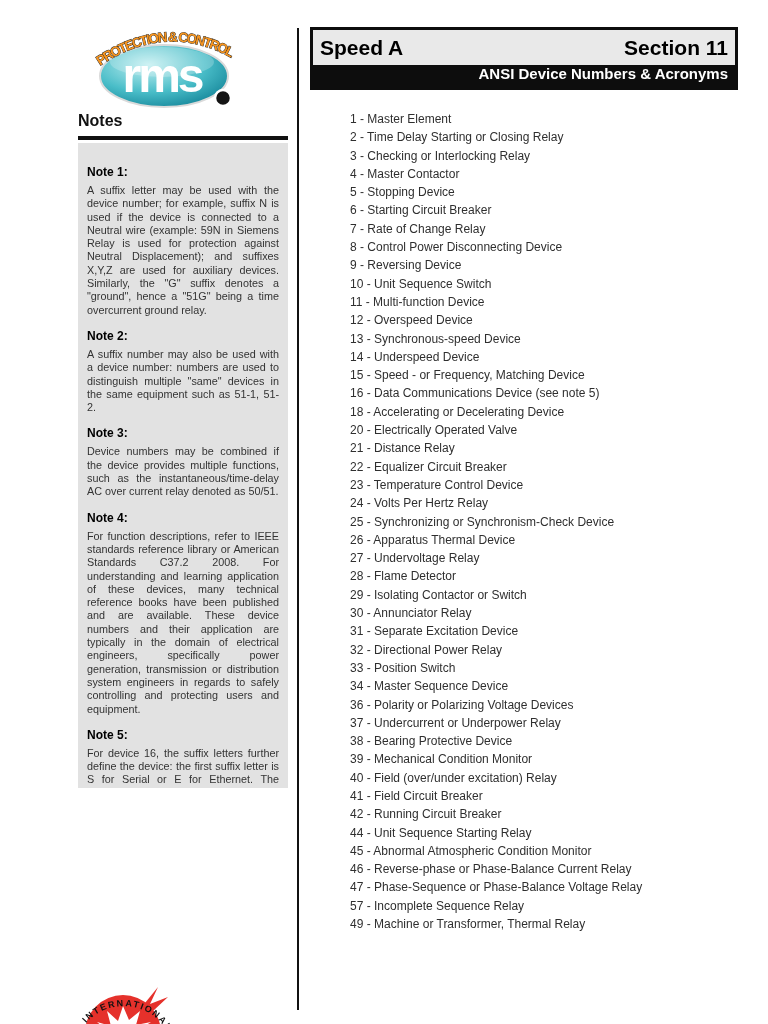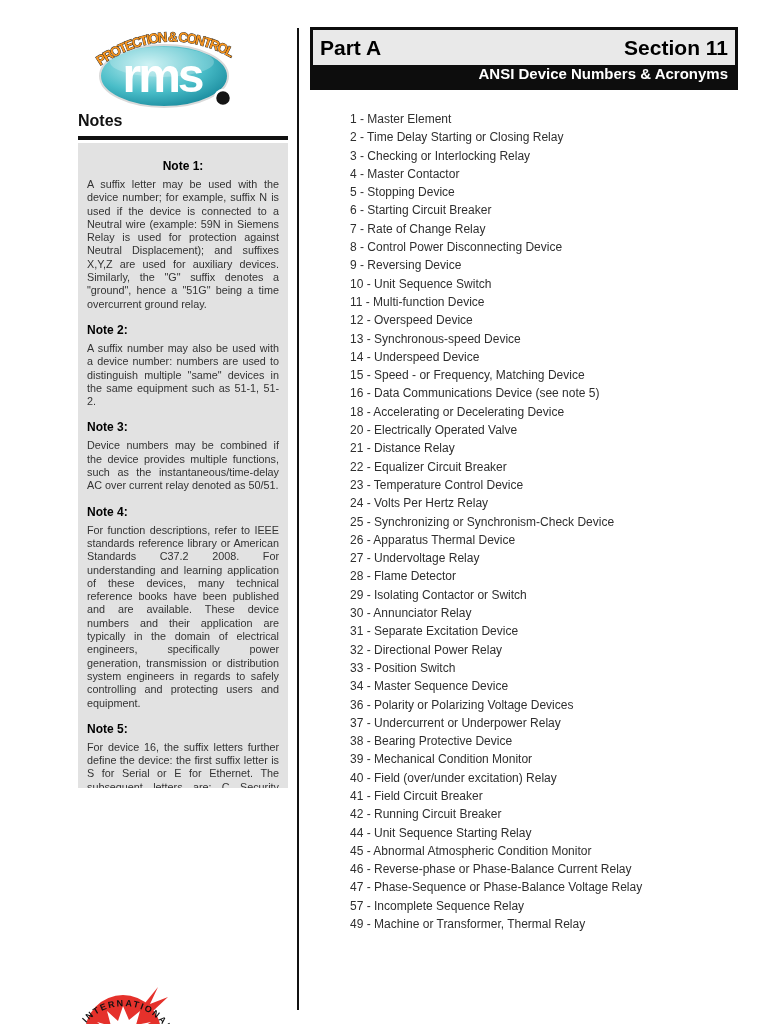--- a/index.html
+++ b/index.html
@@ -26,21 +26,21 @@
   
   .column-divider{position:absolute;left:297px;top:28px;width:2px;height:982px;background:#111;}
   
   .notes-title{position:absolute;left:78px;top:112px;font-size:16px;font-weight:bold;color:#111;}
   .notes-rule{position:absolute;left:78px;top:136px;width:210px;height:4px;background:#111;}
   .notes-box{
     position:absolute;left:78px;top:143px;width:210px;height:645px;
     background:#e2e2e2;box-sizing:border-box;padding:10px 9px;overflow:hidden;
   }
   .note-label{font-size:12px;font-weight:bold;color:#000;margin:12px 0 5px 0;}
-  .note-label:first-child{margin-top:6px;text-align:center;}
+  .note-label:first-child{margin-top:12px;}
   .note-text{
     font-size:10.8px;line-height:13.3px;color:#333;margin:0;
     text-align:justify;text-justify:inter-word;
   }
   
   .device-list{position:absolute;left:350px;top:110px;width:420px;}
   .device-item{font-size:12px;line-height:18.3px;color:#2f2f2f;white-space:nowrap;}
   
   .footer-logo{position:absolute;left:58px;top:971px;width:130px;height:53px;overflow:hidden;}
 </style>
@@ -62,21 +62,21 @@
     <text font-size="13.5" font-weight="bold" fill="#F7941D" stroke="#2a2a2a" stroke-width="0.9" style="paint-order:stroke" letter-spacing="0.5">
       <textPath href="#taglineArc" startOffset="0" textLength="140">PROTECTION &amp; CONTROL</textPath>
     </text>
     <text x="70" y="78" text-anchor="middle" font-size="48" font-weight="bold" fill="#ffffff" letter-spacing="-3">rms</text>
     <circle cx="131" cy="84" r="8" fill="#141414" stroke="#ffffff" stroke-width="2.5"></circle>
   </svg>
 </div>
 
 <div class="header-banner">
   <div class="header-top">
-    <span class="header-part">Part A</span>
+    <span class="header-part">Speed A</span>
     <span class="header-section">Section 11</span>
   </div>
   <div class="header-bottom">
     <span>ANSI Device Numbers &amp; Acronyms</span>
   </div>
 </div>
 
 <div class="column-divider"></div>
 
 <div class="notes-title">Notes</div>

